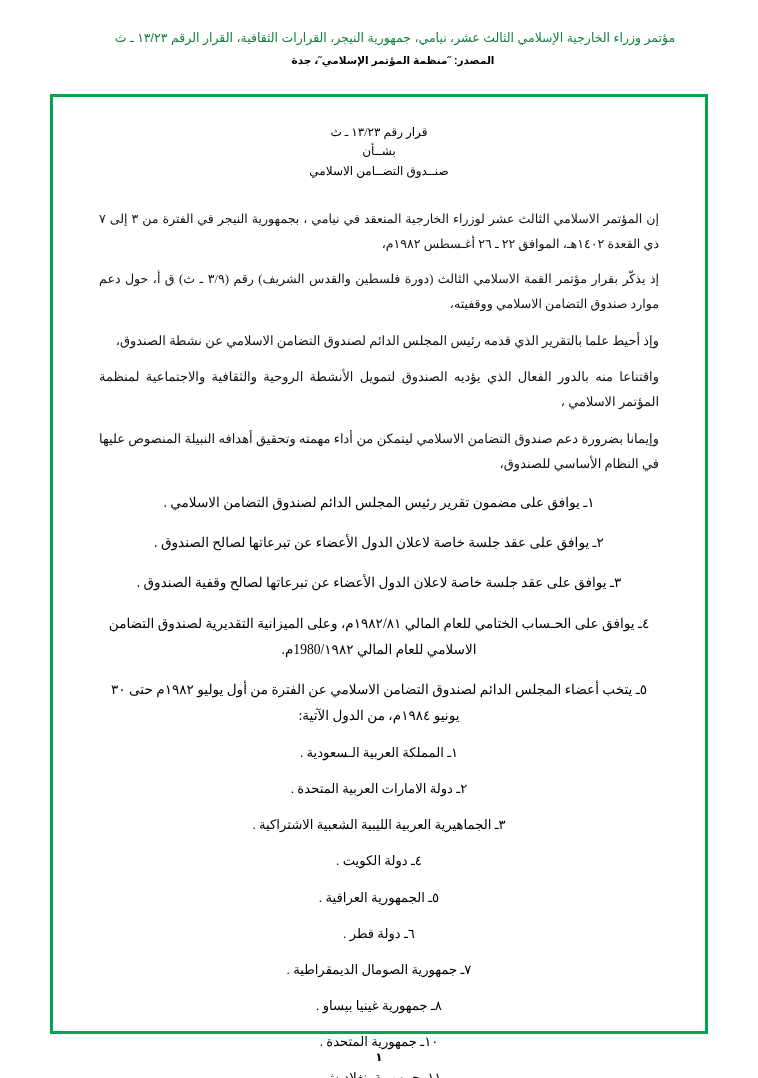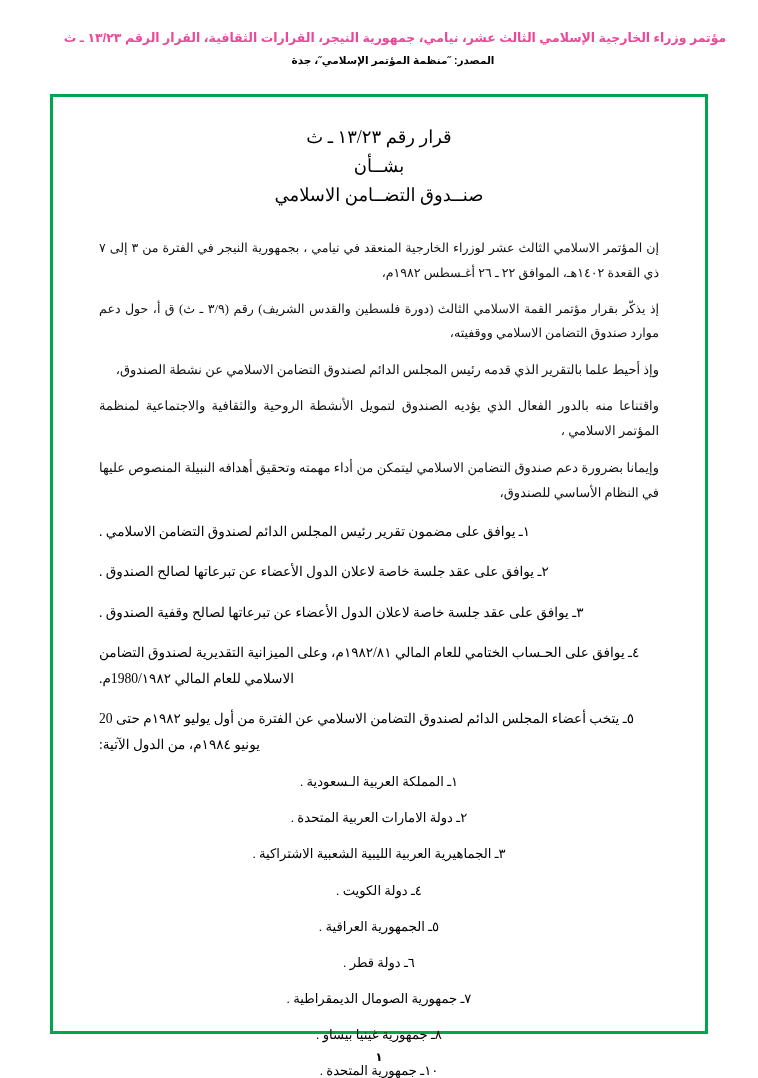--- a/index.html
+++ b/index.html
@@ -21,24 +21,24 @@
     box-sizing: border-box;
     padding: 0;
     position: relative;
   }
   .header {
     text-align: center;
     padding-top: 30px;
   }
   .header-line1 {
     font-family: "Liberation Sans", "DejaVu Sans", sans-serif;
-    font-weight: bold;
+    font-weight: normal;
     font-size: 12.5px;
     letter-spacing: 0px;
-    color: #ec4899;
+    color: #15803d;
     padding-left: 32px;
   }
   .header-line2 {
     font-family: "Liberation Sans", "DejaVu Sans", sans-serif;
     font-weight: bold;
     font-size: 10.5px;
     margin-top: 9px;
     color: #000;
     padding-left: 28px;
   }
@@ -52,21 +52,21 @@
     box-sizing: border-box;
     background: #fff;
   }
   .inner {
     padding: 26px 46px 10px 46px;
     box-sizing: border-box;
   }
   .title-block {
     text-align: center;
     line-height: 1.62;
-    font-size: 18px;
+    font-size: 12px;
     color: #000;
   }
   .title-block .t1 { letter-spacing: 0.5px; }
   .title-block .t2 { letter-spacing: 2.5px; }
   .title-block .t3 { letter-spacing: 1.2px; }
 
   .preamble {
     margin-top: 26px;
     font-size: 13px;
     line-height: 1.95;
@@ -80,21 +80,21 @@
     font-size: 12.6px;
   }
   .body-list {
     margin-top: 6px;
     font-size: 13.6px;
     line-height: 1.92;
     color: #000;
   }
   .clause {
     margin: 14px 0 3px 0;
-    text-align: left;
+    text-align: center;
   }
   .states {
     margin-top: 2px;
     font-size: 13.2px;
     line-height: 1.83;
     text-align: center;
   }
   .states div {
     margin: 12px;
   }
@@ -134,21 +134,21 @@
         <p>وإذ أحيط علما بالتقرير الذي قدمه رئيس المجلس الدائم لصندوق التضامن الاسلامي عن نشطة الصندوق،</p>
         <p>واقتناعا منه بالدور الفعال الذي يؤديه الصندوق لتمويل الأنشطة الروحية والثقافية والاجتماعية لمنظمة المؤتمر الاسلامي ،</p>
         <p>وإيمانا بضرورة دعم صندوق التضامن الاسلامي ليتمكن من أداء مهمته وتحقيق أهدافه النبيلة المنصوص عليها في النظام الأساسي للصندوق،</p>
       </div>
 
       <div class="body-list">
         <div class="clause">١ـ يوافق على مضمون تقرير رئيس المجلس الدائم لصندوق التضامن الاسلامي .</div>
         <div class="clause">٢ـ يوافق على عقد جلسة خاصة لاعلان الدول الأعضاء عن تبرعاتها لصالح الصندوق .</div>
         <div class="clause">٣ـ يوافق على عقد جلسة خاصة لاعلان الدول الأعضاء عن تبرعاتها لصالح وقفية الصندوق .</div>
         <div class="clause">٤ـ يوافق على الحـساب الختامي للعام المالي ١٩٨٢/٨١م، وعلى الميزانية التقديرية لصندوق التضامن الاسلامي للعام المالي 1980/١٩٨٢م.</div>
-        <div class="clause">٥ـ يتخب أعضاء المجلس الدائم لصندوق التضامن الاسلامي عن الفترة من أول يوليو ١٩٨٢م حتى 20 يونيو ١٩٨٤م، من الدول الآتية:</div>
+        <div class="clause">٥ـ يتخب أعضاء المجلس الدائم لصندوق التضامن الاسلامي عن الفترة من أول يوليو ١٩٨٢م حتى ٣٠ يونيو ١٩٨٤م، من الدول الآتية:</div>
       </div>
 
       <div class="states">
         <div>١ـ المملكة العربية الـسعودية .</div>
         <div>٢ـ دولة الامارات العربية المتحدة .</div>
         <div>٣ـ الجماهيرية العربية الليبية الشعبية الاشتراكية .</div>
         <div>٤ـ دولة الكويت .</div>
         <div>٥ـ الجمهورية العراقية .</div>
         <div>٦ـ دولة قطر .</div>
         <div>٧ـ جمهورية الصومال الديمقراطية .</div>

